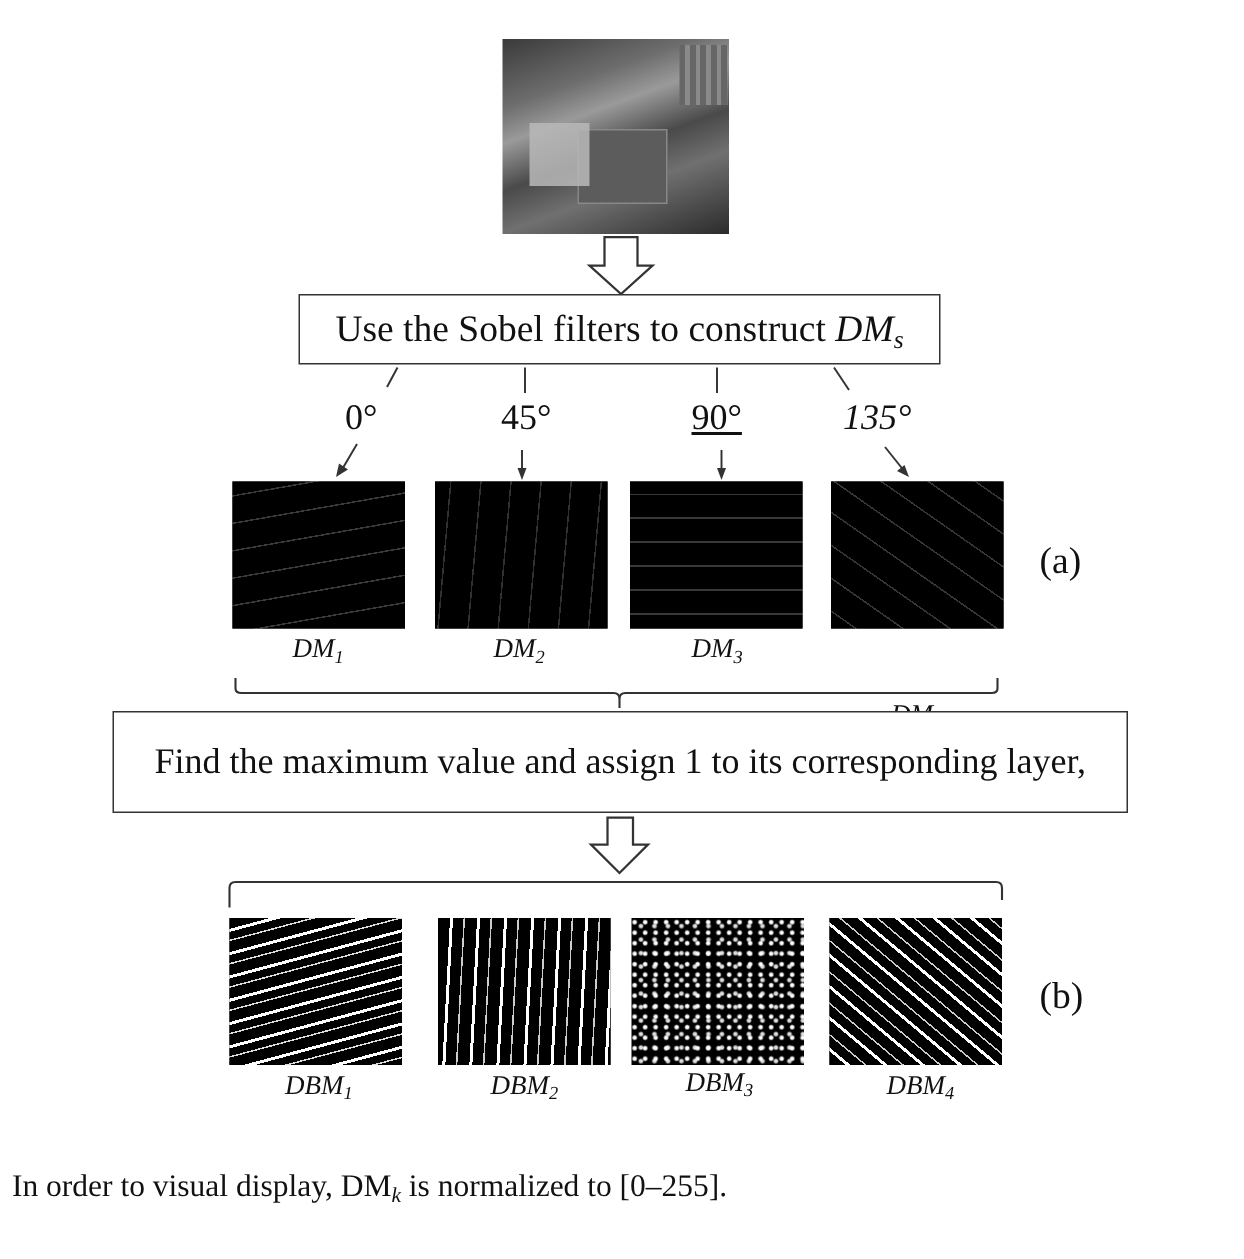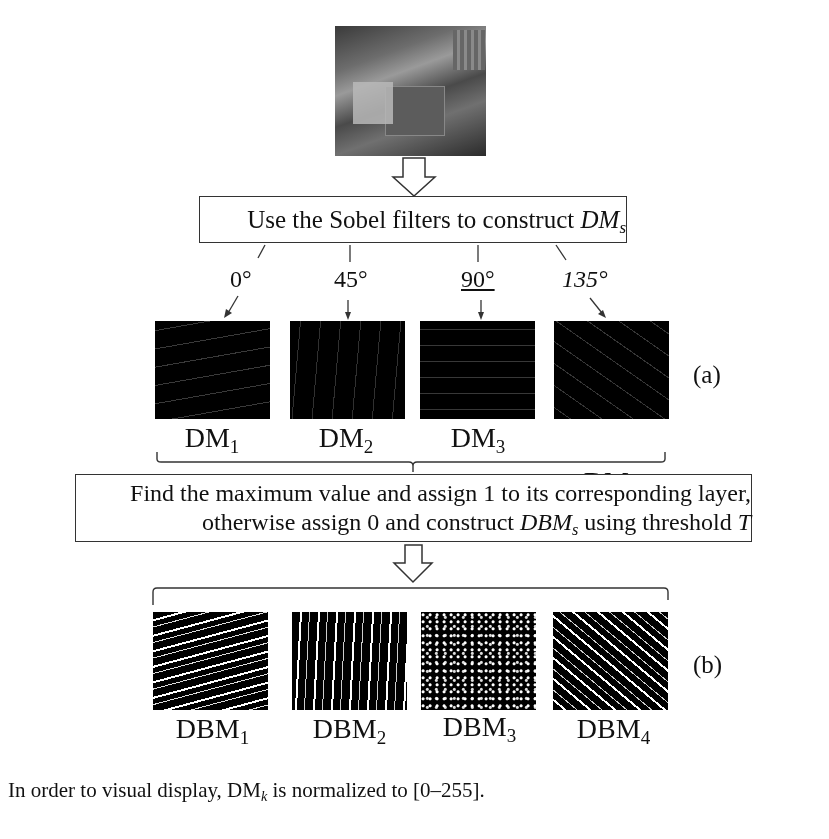--- a/index.html
+++ b/index.html
@@ -1,26 +1,26 @@
 <!DOCTYPE html>
 <html><head>
   <meta charset="utf-8">
   <style>
     html, body { margin: 0; padding: 0; background: #ffffff; }
     body { width: 829px; height: 839px; position: relative; overflow: hidden;
            font-family: "Liberation Serif", "DejaVu Serif", serif; color: #111; }
     .abs { position: absolute; }
     .box { position: absolute; border: 1.5px solid #333; background: #fff; box-sizing: border-box;
-           display: flex; flex-direction: column; align-items: flex-end; justify-content: center; text-align: center; }
+           display: flex; flex-direction: column; align-items: center; justify-content: center; text-align: center; }
     .box1 { left: 199px; top: 196px; width: 428px; height: 47px; font-size: 25px; }
     .box2 { left: 75px; top: 474px; width: 677px; height: 68px; font-size: 24px; line-height: 29px; }
     .it { font-style: italic; }
     sub { font-size: 0.68em; vertical-align: -0.3em; line-height: 0; }
     .angle { font-size: 24px; }
-    .lbl { font-size: 28px; text-align: center; width: 120px; }
+    .lbl { font-size: 18px; font-style: italic; text-align: center; width: 120px; }
     .panel-lbl { font-size: 25px; }
     .thumb { position: absolute; width: 115px; height: 98px; background: #000; overflow: hidden; }
     .caption { left: 8px; top: 777px; width: 820px; font-size: 21px; line-height: 27px; }
     svg { position: absolute; left: 0; top: 0; }
   </style>
 </head>
 <body>
 
 <svg width="829" height="839">
 
@@ -75,23 +75,20 @@
 
 <div class="abs lbl" style="left:152px; top:422px;"><span>DM</span><sub>1</sub></div>
 <div class="abs lbl" style="left:286px; top:422px;"><span>DM</span><sub>2</sub></div>
 <div class="abs lbl" style="left:418px; top:422px;"><span>DM</span><sub>3</sub></div>
 <div class="abs lbl" style="left:551px; top:422px;margin-top:44px;"><span>DM</span><sub>4</sub></div>
 
 <div class="abs panel-lbl" style="left:693px; top:361px;">(a)</div>
 
 <div class="box box2">
   <div>Find the maximum value and assign 1 to its corresponding layer,</div>
-  <div>
-    <span>otherwise assign 0 and construct </span><span class="it">DBM</span><sub class="it">s</sub><span> using threshold </span><span class="it">T</span>
-  </div>
 </div>
 
 <div class="thumb" style="left:153px; top:612px;
      background: repeating-linear-gradient(165deg, #000 0 7px, #fff 7px 9px, #000 9px 14px, #ddd 14px 15px), #000;"></div>
 <div class="thumb" style="left:292px; top:612px;
      background: repeating-linear-gradient(93deg, #000 0 8px, #fff 8px 10px, #000 10px 17px, #ccc 17px 18px), #000;"></div>
 <div class="thumb" style="left:421px; top:612px;
      background: radial-gradient(circle at 30% 40%, #fff 1px, transparent 2px) 0 0/7px 7px, radial-gradient(circle at 70% 60%, #ddd 1px, transparent 2px) 0 0/9px 9px, #000;"></div>
 <div class="thumb" style="left:553px; top:612px;
      background: repeating-linear-gradient(40deg, #000 0 7px, #fff 7px 9px, #000 9px 15px, #ccc 15px 16px), #000;"></div>

